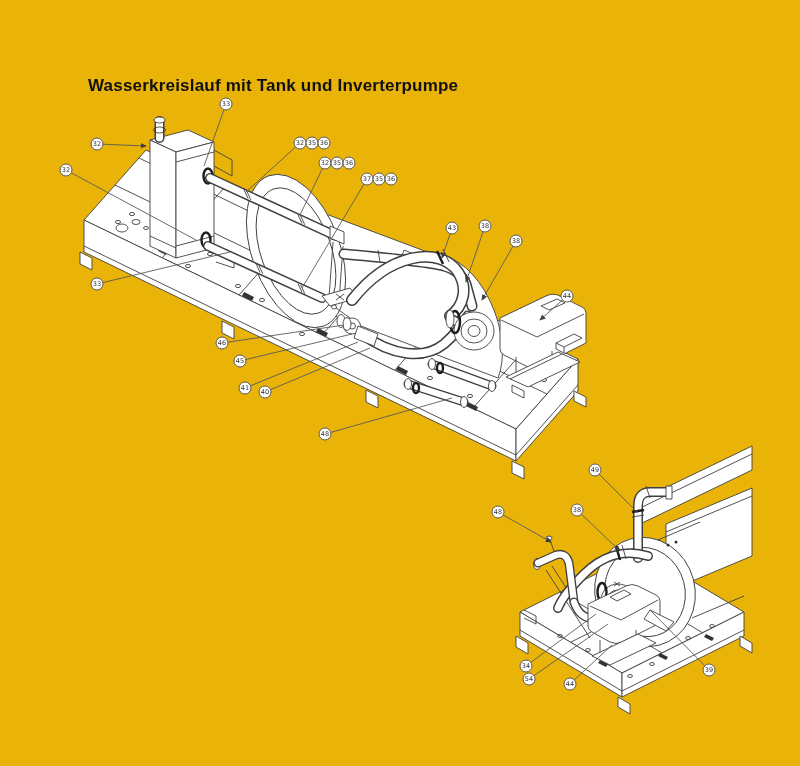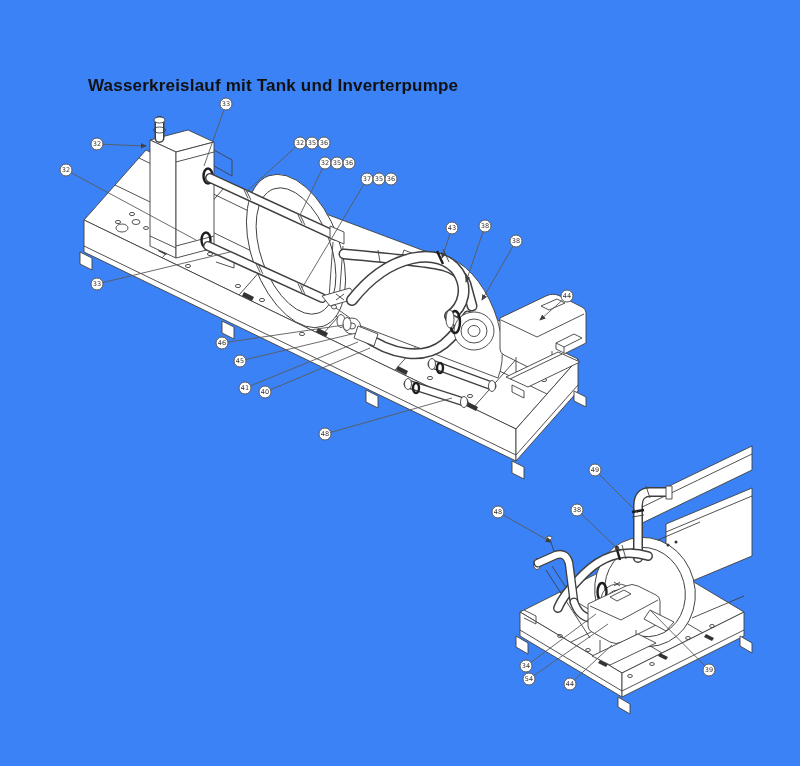--- a/index.html
+++ b/index.html
@@ -1,16 +1,16 @@
 <!DOCTYPE html>
 <html><head>
 <meta charset="utf-8">
 <style>
   html,body{margin:0;padding:0;background:#ffffff;}
-  .stage{position:relative;width:800px;height:766px;background:#3b82f6;overflow:hidden;
+  .stage{position:relative;width:800px;height:766px;background:#eab308;overflow:hidden;
          font-family:"Liberation Sans",sans-serif;}
   .title{position:absolute;left:88px;top:76px;font-size:17px;font-weight:bold;color:#111;
          letter-spacing:.2px;white-space:nowrap;}
   svg{position:absolute;left:0;top:0;}
   .ln{fill:none;stroke:#3f3f3f;stroke-width:0.9;stroke-linejoin:round;}
   .lnf{fill:#ffffff;stroke:#3f3f3f;stroke-width:0.9;stroke-linejoin:round;}
   .thick{fill:none;stroke:#1e1e1e;stroke-width:2.4;}
   .dark{fill:#333;stroke:none;}
   .tube-o{fill:none;stroke:#3f3f3f;stroke-linecap:round;stroke-linejoin:round;}
   .tube-i{fill:none;stroke:#ffffff;stroke-linecap:round;stroke-linejoin:round;}

